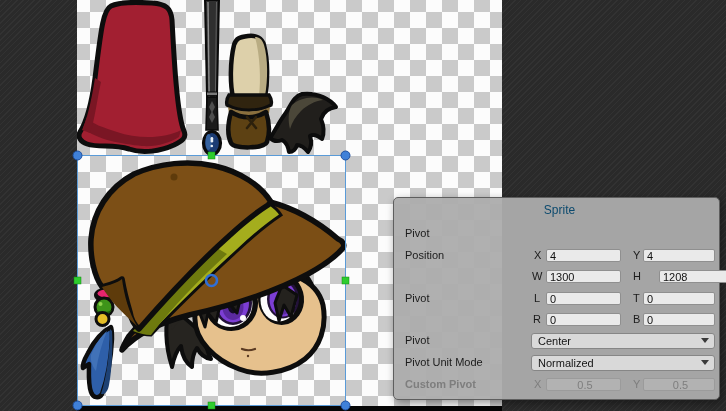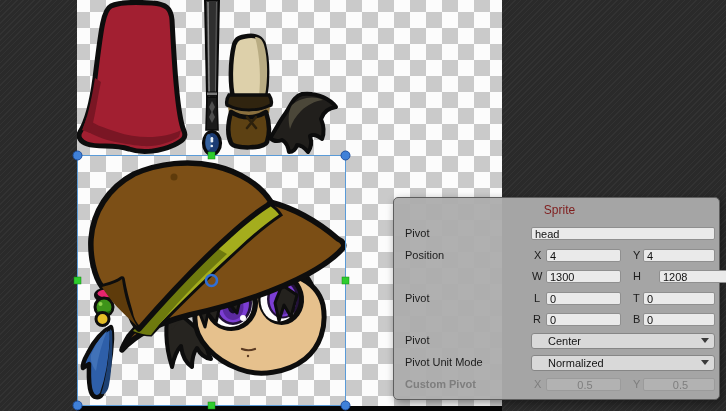--- a/index.html
+++ b/index.html
@@ -15,31 +15,31 @@
     background-size:32px 32px;
     background-position:-3px -4px,13px 12px;}
   .texture svg{position:absolute;left:0;top:0;}
   .bottom-strip{position:absolute;left:77px;top:406px;width:425px;height:5px;background:#060606;}
   .overlay-svg{position:absolute;left:0;top:0;width:726px;height:411px;pointer-events:none;}
   
   .sprite-panel{position:absolute;left:393px;top:197px;width:327px;height:203px;
     background:rgba(172,172,172,0.95);border:1px solid #5e5e5e;border-radius:5px;
     box-shadow:2px 3px 9px rgba(0,0,0,0.40);font-size:11px;color:#1b1b1b;}
   .panel-title{position:absolute;left:6px;right:0;top:5px;text-align:center;
-    font-size:12px;color:#7f1d1d;}
+    font-size:12px;color:#0c4a6e;}
   .plabel{position:absolute;left:11px;height:13px;line-height:13px;white-space:nowrap;}
   .plabel.disabled{color:#7e7e7e;font-weight:bold;}
   .pfield{position:absolute;height:13px;background:#eaeaea;border:1px solid #8f8f8f;
     border-radius:2px;font-size:11px;line-height:11px;color:#111;padding:0 0 0 3px;
     margin:0;outline:none;}
   .pfield.disabled{background:#b2b2b2;border-color:#9b9b9b;color:#7e7e7e;text-align:center;}
   .prefix{position:absolute;height:13px;line-height:13px;color:#1b1b1b;}
   .prefix.disabled{color:#7e7e7e;}
   .dropdown{position:absolute;left:137px;width:184px;height:16px;background:#d9d9d9;
-    border:1px solid #868686;border-radius:3px;line-height:14px;padding-left:16px;
+    border:1px solid #868686;border-radius:3px;line-height:14px;padding-left:6px;
     color:#141414;cursor:default;}
   .dropdown .arrow{position:absolute;right:5px;top:4px;width:0;height:0;
     border-left:4px solid transparent;border-right:4px solid transparent;
     border-top:5px solid #3a3a3a;}
 </style>
 </head>
 <body>
 
 <div class="stage">
 
@@ -185,21 +185,20 @@
     <rect x="342" y="277" width="7" height="7" fill="#2ecc2e" stroke="#128812" stroke-width="0.5"></rect>
     <rect x="208" y="402" width="7" height="7" fill="#2ecc2e" stroke="#128812" stroke-width="0.5"></rect>
 
     <circle cx="211.5" cy="280.5" r="5.5" fill="none" stroke="#2f6fd6" stroke-width="2.6"></circle>
   </svg>
 
   <div class="sprite-panel">
     <div class="panel-title">Sprite</div>
 
     <div class="plabel" style="top:29px">Pivot</div>
-    <input class="pfield" style="left: 137px; top: 29px; width: 184px;" readonly="" value="head">
 
     <div class="plabel" style="top:51px">Position</div>
     <span class="prefix" style="left:140px;top:51px">X</span>
     <input class="pfield" style="left: 152px; top: 51px; width: 75px;" readonly="" value="4">
     <span class="prefix" style="left:239px;top:51px">Y</span>
     <input class="pfield" style="left: 249px; top: 51px; width: 72px;" readonly="" value="4">
 
     <span class="prefix" style="left:138px;top:72px">W</span>
     <input class="pfield" style="left: 152px; top: 72px; width: 75px;" readonly="" value="1300">
     <span class="prefix" style="left:239px;top:72px">H</span>

